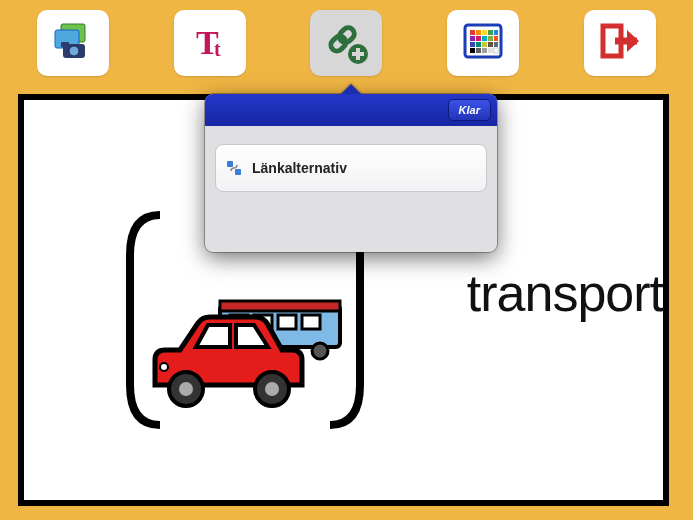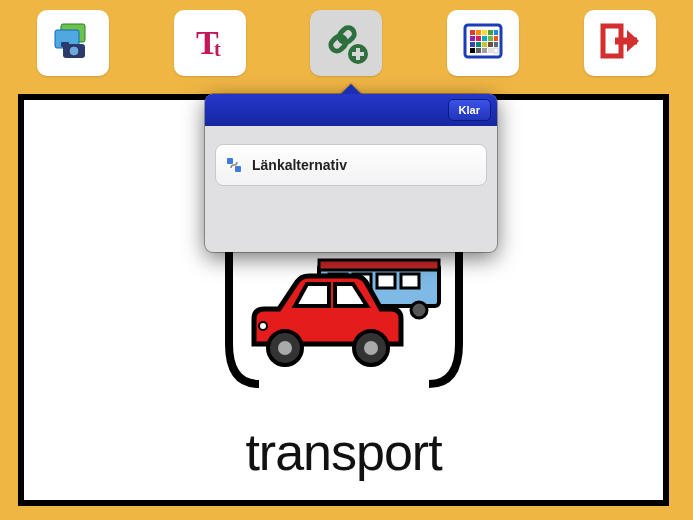--- a/index.html
+++ b/index.html
@@ -35,21 +35,20 @@
   }
   .card {
     position: absolute;
     left: 18px;
     top: 94px;
     right: 24px;
     bottom: 14px;
     background: #ffffff;
     border: 6px solid #000;
     display: flex;
-    flex-direction: column;
     align-items: center;
   }
   .card-image {
     flex: 1;
     display: flex;
     align-items: center;
     justify-content: center;
     padding-top: 10px;
   }
   .card-label {
@@ -102,29 +101,30 @@
     height: 22px;
     padding: 0 10px;
     font-size: 11px;
     color: #fff;
     background: linear-gradient(#3a52e8, #2234b8);
     border: 1px solid #0d1a7c;
     border-radius: 5px;
     display: flex;
     align-items: center;
     cursor: pointer;
+    font-style: italic;
   }
   .popover-body {
     padding: 18px 10px 10px;
   }
   .option-row {
     background: linear-gradient(#ffffff, #f2f2f4);
     border: 1px solid #c9c9cd;
     border-radius: 8px;
-    height: 42px;
+    height: 48px;
     display: flex;
     align-items: center;
     padding: 0 10px;
     font-size: 14px;
     font-weight: bold;
     color: #222;
     cursor: pointer;
   }
   .option-row .mini-icon {
     width: 16px;

